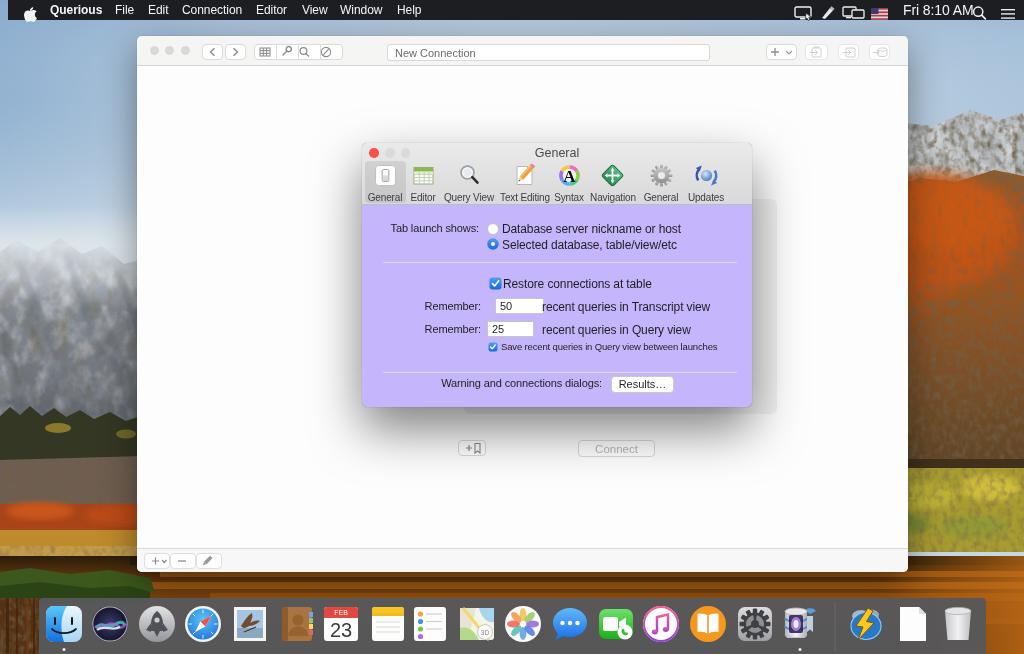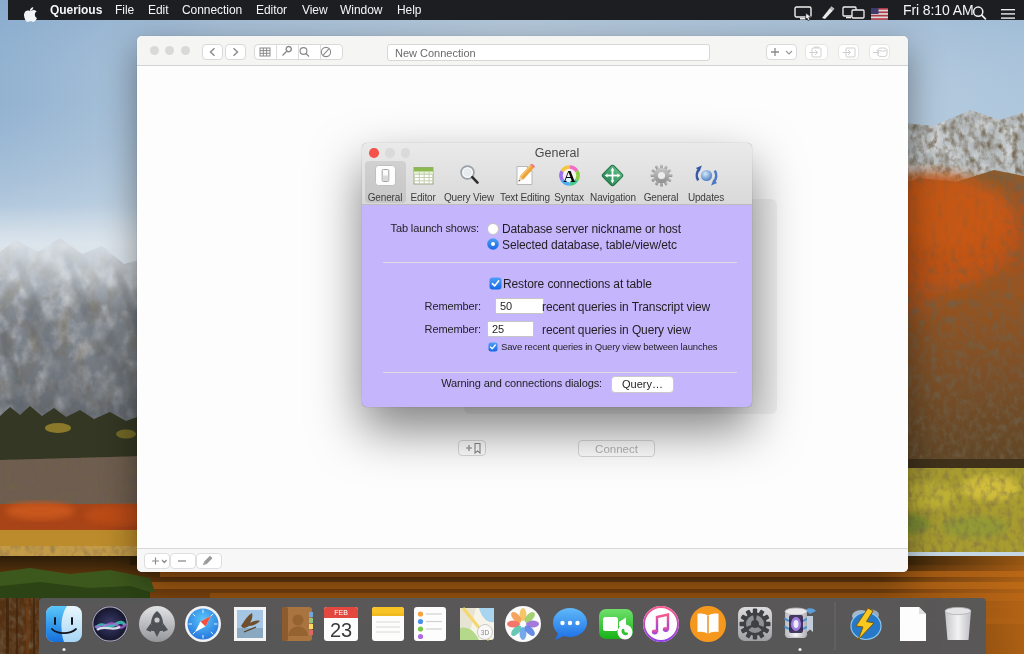--- a/index.html
+++ b/index.html
@@ -496,21 +496,21 @@
   <div class="row" style="left:180px;top:180px;">recent queries in Query view</div>
 
   <svg class="abs" style="left:126px;top:198.5px;" width="10" height="10">
     <rect x="0.5" y="0.5" width="9" height="9" rx="2.2" fill="url(#cb)"></rect>
     <path d="M2.5,5 L4.2,6.8 L7.3,3" fill="none" stroke="#fff" stroke-width="1.3" stroke-linecap="round" stroke-linejoin="round"></path>
   </svg>
   <div class="row" style="left:139px;top:198px;font-size:9.5px;letter-spacing:-0.15px;">Save recent queries in Query view between launches</div>
   <div class="sep" style="top:228.5px;"></div>
 
   <div class="rlabel" style="right:150px;top:234px;">Warning and connections dialogs:</div>
-  <div class="btnish" style="left:249px;top:233px;width:63px;height:16.5px;border-color:#c9c9c9;font-size:11px;color:#262626;text-align:center;line-height:15px;">Query…</div>
+  <div class="btnish" style="left:249px;top:233px;width:63px;height:16.5px;border-color:#c9c9c9;font-size:11px;color:#262626;text-align:center;line-height:15px;">Results…</div>
 </div>
 
 <div id="dock">
 <svg class="abs" style="left:0;top:0;" width="947" height="56" viewBox="0 0 947 56">
   <defs>
     <linearGradient id="fnd" x1="0" y1="0" x2="0" y2="1">
           <stop offset="0" stop-color="#59c7f9"></stop>
           <stop offset="1" stop-color="#1470dc"></stop>
         </linearGradient>
     <linearGradient id="fndr" x1="0" y1="0" x2="0" y2="1">

